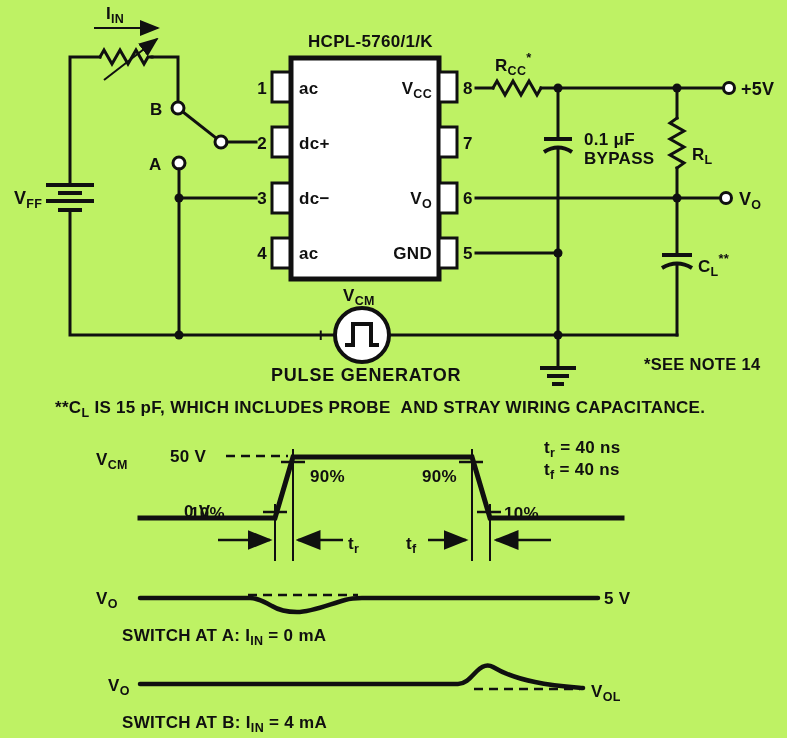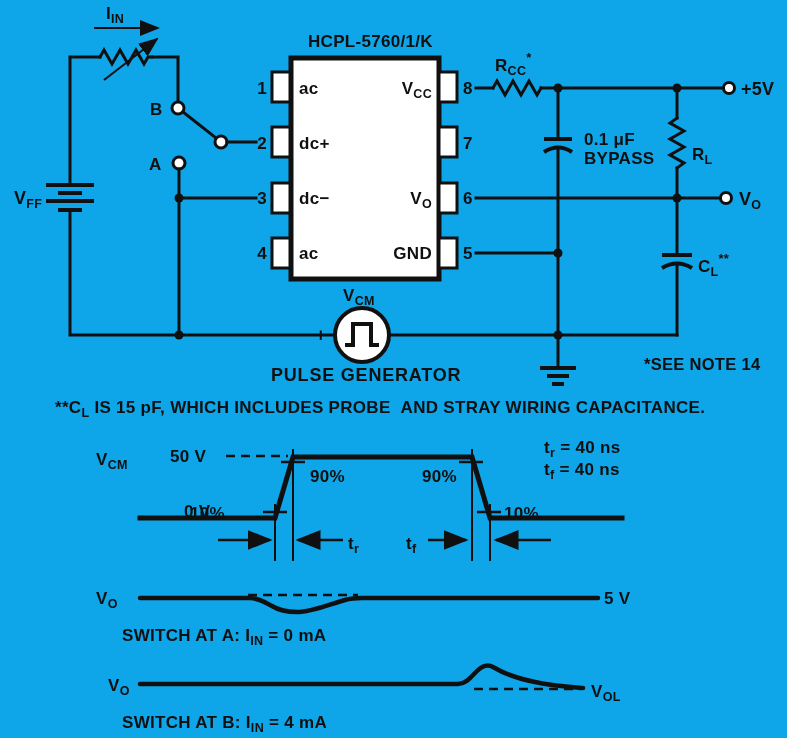--- a/index.html
+++ b/index.html
@@ -1,16 +1,16 @@
 <!DOCTYPE html>
 <html><head>
 <meta charset="utf-8">
 <style>
   html,body{margin:0;padding:0;background:#ffffff;}
-  #stage{position:relative;width:787px;height:738px;background:#0ea5e9;overflow:hidden;}
+  #stage{position:relative;width:787px;height:738px;background:#bef264;overflow:hidden;}
   svg{display:block;}
   svg text{
     font-family:"Liberation Sans","DejaVu Sans",sans-serif;
     font-weight:bold;
     fill:#101010;
     letter-spacing:0.3px;
   }
   .f17{font-size:17px;}
   .f16{font-size:16.5px;}
   .f18{font-size:18px;}

